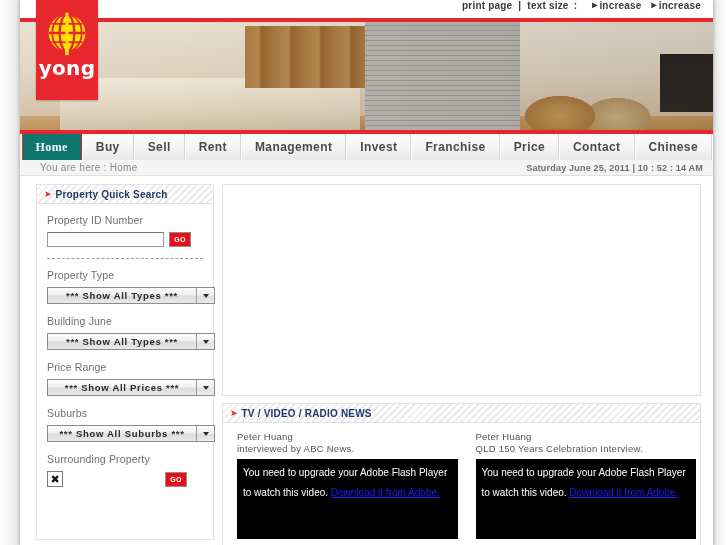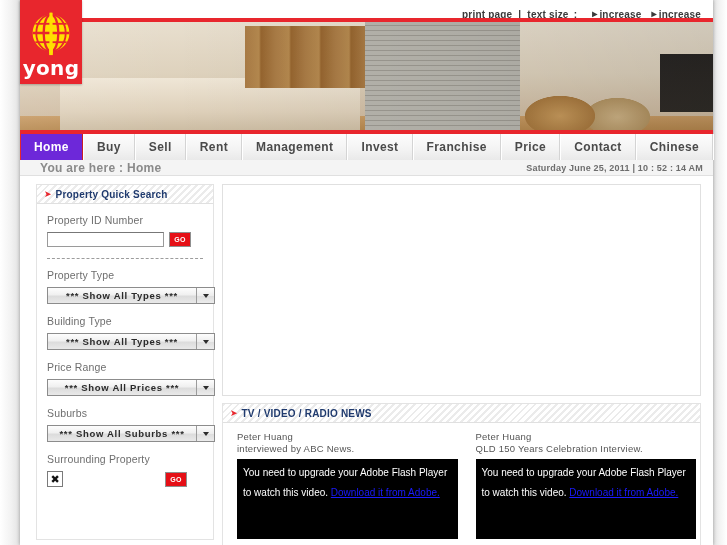--- a/index.html
+++ b/index.html
@@ -43,21 +43,21 @@
     background: linear-gradient(to right, #e2e2e2 0%, #f2f2f2 45%, #ffffff 100%);
   }
 
   
   .utility-bar {
     position: absolute;
     left: 20px; top: 0;
     width: 693px; height: 28px;
     background: #ffffff;
     display: flex;
-    align-items: center;
+    align-items: flex-start;
     justify-content: flex-end;
     padding-right: 12px;
     box-sizing: border-box;
   }
   .utility-bar a, .utility-bar span {
     font-size: 10px;
     font-weight: bold;
     color: #3a3a3a;
     text-decoration: none;
     letter-spacing: .2px;
@@ -124,22 +124,22 @@
     content: "";
     position: absolute;
     left: 0; top: 0; right: 0; bottom: 0;
     background:
       linear-gradient(to right, rgba(255,255,255,.10) 0%, rgba(0,0,0,0) 22%, rgba(0,0,0,.10) 100%);
   }
 
   
   .logo {
     position: absolute;
-    left: 20px; top: 0;
-    width: 62px; height: 84px;
+    left: 36px; top: 0;
+    width: 62px; height: 100px;
     background: #e8262d;
     z-index: 6;
     text-align: center;
     box-shadow: 0 1px 2px rgba(0,0,0,.25);
   }
   .logo-globe {
     margin: 10px auto 2px auto;
     width: 46px; height: 46px;
   }
   .logo-text {
@@ -171,43 +171,44 @@
     font-weight: bold;
     color: #4a4a4a;
     background: linear-gradient(to bottom, #fdfdfd 0%, #f3f3f3 60%, #e9e9e9 100%);
     border-right: 1px solid #d4d4d4;
     border-left: 1px solid #ffffff;
     letter-spacing: .4px;
     cursor: pointer;
     white-space: nowrap;
   }
   .nav-item.active {
-    background: #6d28d9;
+    background: #0f766e;
     color: #ffffff;
     border-right: 1px solid #c81f26;
     border-left: 1px solid #e8262d;
+    font-family: Liberation Serif, serif;
   }
   .nav-tail { flex: 1; background: linear-gradient(to bottom,#fdfdfd,#ececec); border-left:1px solid #fff; }
 
   
   .crumb-bar {
     position: absolute;
     left: 20px; top: 160px;
     width: 693px; height: 16px;
     background: #f4f4f4;
     border-bottom: 1px solid #e0e0e0;
     display: flex;
     align-items: center;
     justify-content: space-between;
     padding: 0 10px 0 20px;
     box-sizing: border-box;
   }
   .crumb-text {
-    font-size: 12px;
-    font-weight: bold;
+    font-size: 10px;
+    font-weight: normal;
     color: #8a8a8a;
     letter-spacing: .3px;
   }
   .crumb-date {
     font-size: 9px;
     font-weight: bold;
     color: #6d6d6d;
     letter-spacing: .2px;
   }
 
@@ -488,21 +489,21 @@
         <div class="dotted-rule"></div>
 
         <div class="field-label">Property Type</div>
         <div class="select-box">
           <span class="select-value">*** Show All Types ***</span>
           <span class="select-arrow">
               <i></i>
             </span>
         </div>
 
-        <div class="field-label spaced">Building Type</div>
+        <div class="field-label spaced">Building June</div>
         <div class="select-box">
           <span class="select-value">*** Show All Types ***</span>
           <span class="select-arrow">
               <i></i>
             </span>
         </div>
 
         <div class="field-label spaced">Price Range</div>
         <div class="select-box">
           <span class="select-value">*** Show All Prices ***</span>

